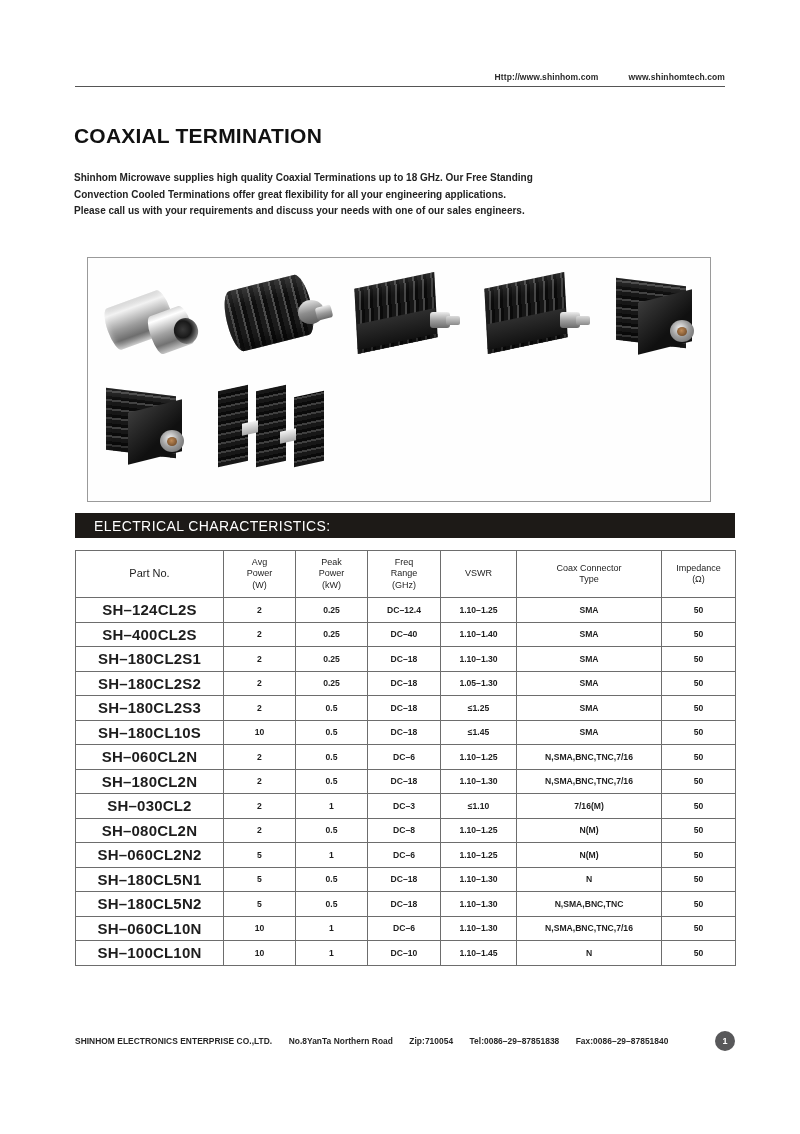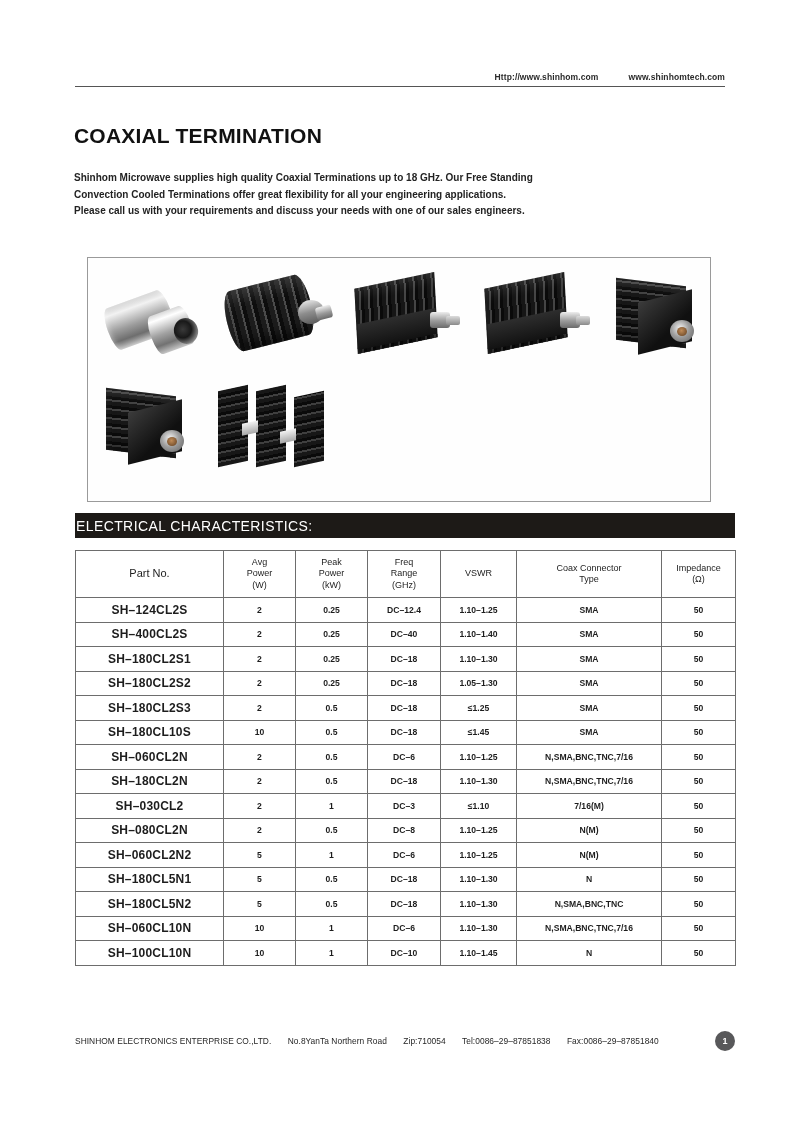--- a/index.html
+++ b/index.html
@@ -234,20 +234,21 @@
     border: 1px solid #1d1a17;
     box-sizing: border-box;
     display: flex;
     align-items: center;
   }
   .section-banner .label {
     color: #ffffff;
     font-size: 14px;
     font-weight: normal;
     letter-spacing: .4px;
+    padding-left: 18px;
   }
 
   
   .spec-table {
     position: absolute;
     left: 75px;
     top: 550px;
     width: 660px;
     border-collapse: collapse;
     table-layout: fixed;
@@ -269,21 +270,21 @@
     font-weight: normal;
   }
   .spec-table thead th.partno {
     font-size: 11px;
   }
   .spec-table tbody td {
     height: 23.5px;
     font-size: 8.6px;
   }
   .spec-table tbody td.part {
-    font-size: 12px;
+    font-size: 15px;
     letter-spacing: .2px;
     text-align: center;
   }
   col.c-part { width: 148px; }
   col.c-avg  { width: 72px; }
   col.c-peak { width: 72px; }
   col.c-freq { width: 73px; }
   col.c-vswr { width: 76px; }
   col.c-coax { width: 145px; }
   col.c-imp  { width: 74px; }
@@ -292,21 +293,21 @@
   .page-footer {
     position: absolute;
     left: 75px;
     top: 1036px;
     width: 660px;
     display: flex;
     align-items: center;
   }
   .footer-text {
     font-size: 8.4px;
-    font-weight: normal;
+    font-weight: bold;
     color: #262626;
     white-space: nowrap;
     letter-spacing: .05px;
   }
   .footer-text span { margin-right: 14px; }
   .footer-text span:last-child { margin-right: 0; }
   .page-badge {
     position: absolute;
     right: 0;
     top: -5px;

